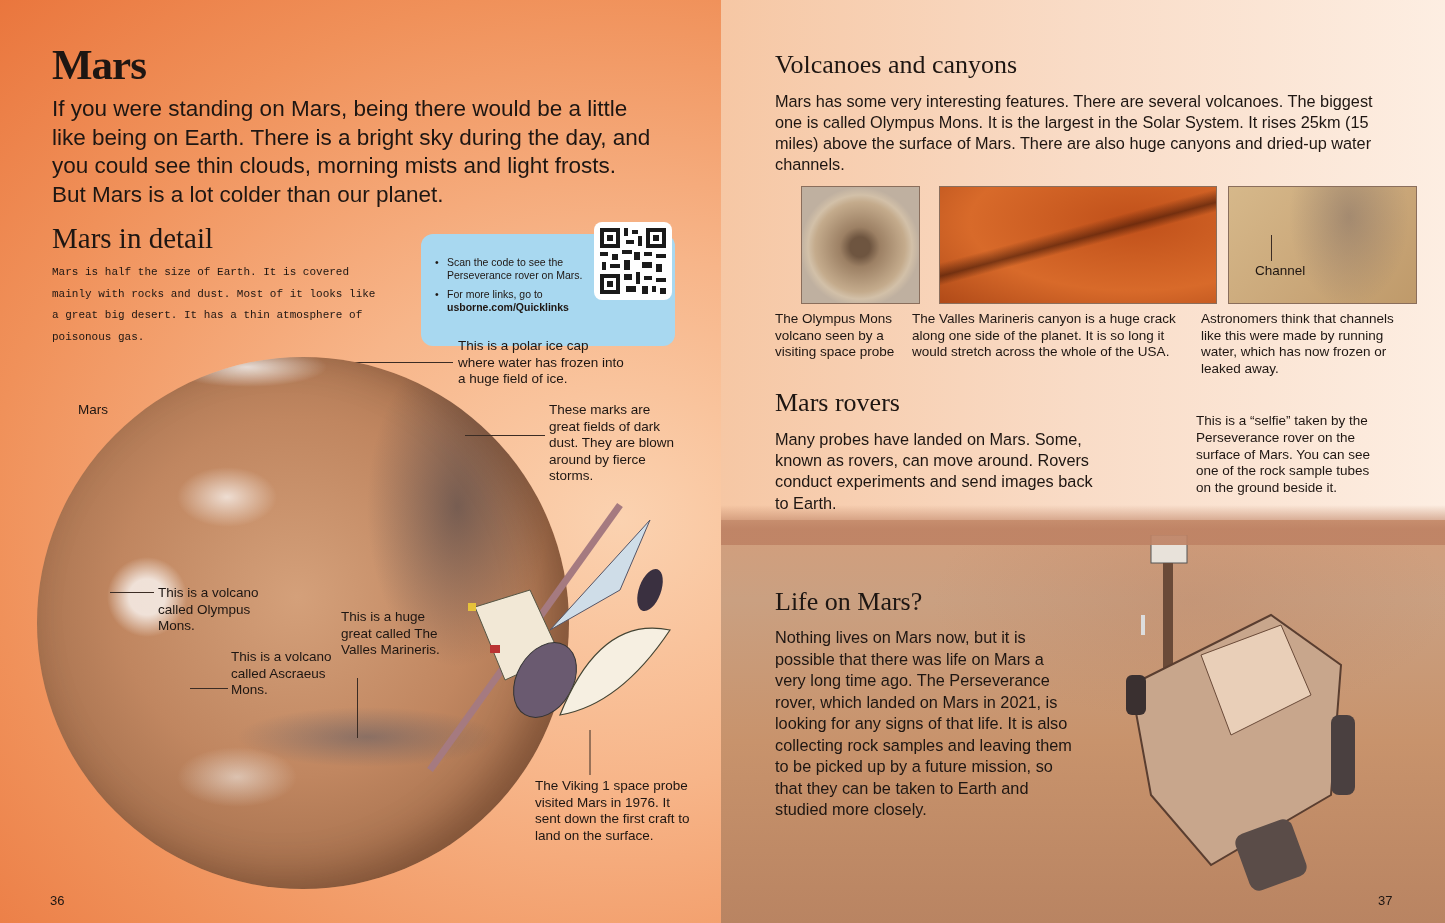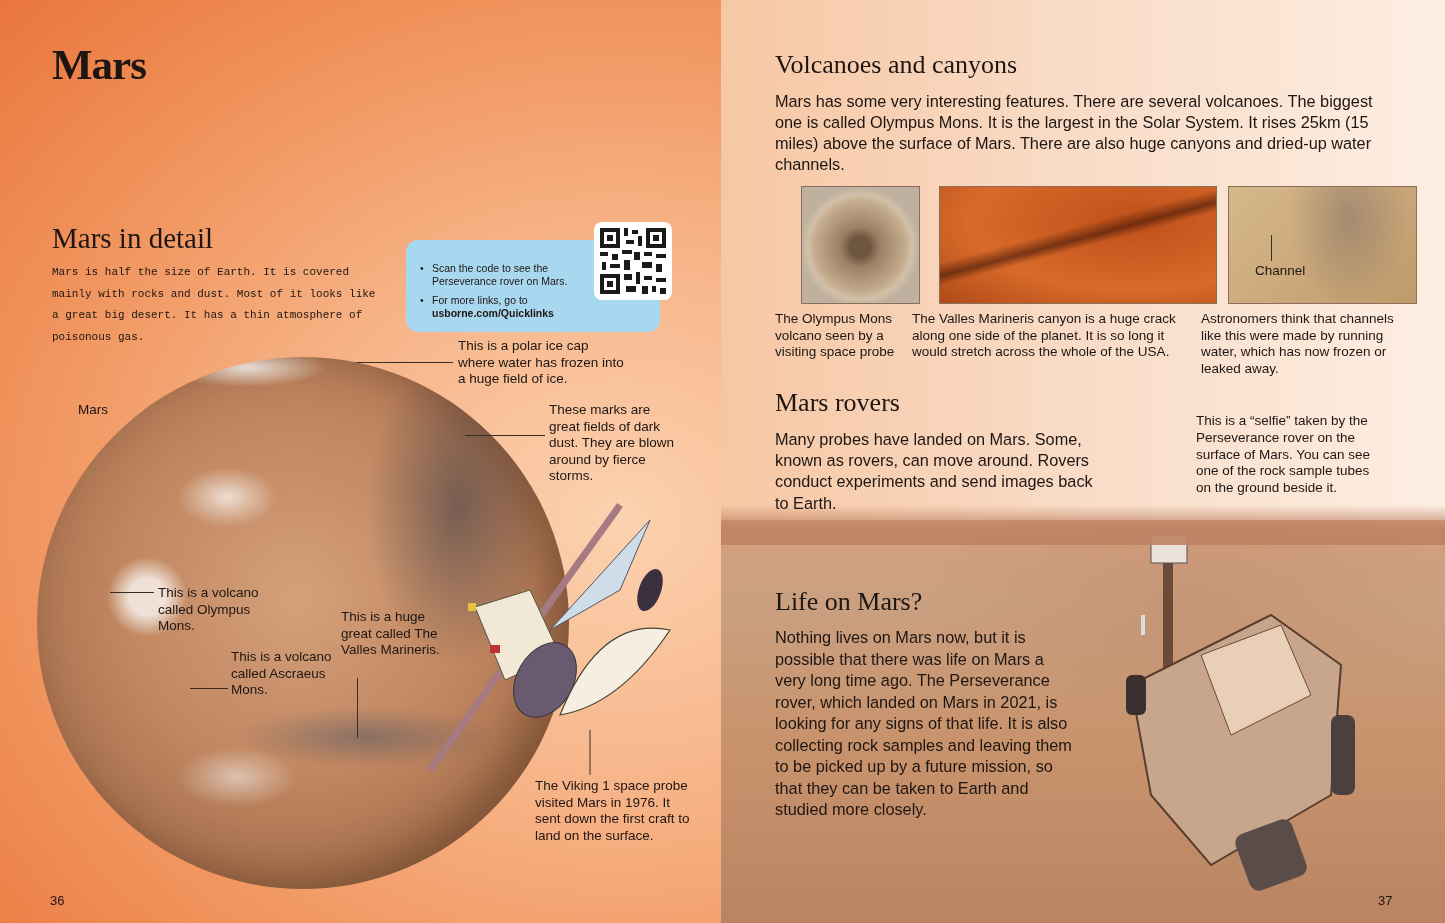--- a/index.html
+++ b/index.html
@@ -6,21 +6,21 @@
   body{width:1445px;height:923px;position:relative;overflow:hidden;background:#f0a070;font-family:"Liberation Sans",sans-serif;color:#1e1612;}
   .page{position:absolute;top:0;height:923px;overflow:hidden;}
   #left-page{left:0;width:721px;background:radial-gradient(ellipse 900px 760px at 620px 520px,#fbd2b0 0%,#f7b589 35%,#f0915a 70%,#e9733a 100%);}
   #right-page{left:721px;width:724px;background:linear-gradient(90deg,#f6c7a4 0%,#f9dcc7 50%,#fdeee2 100%);}
   .abs{position:absolute;}
   h1,h2{margin:0;font-weight:normal;}
   #page-title{left:52px;top:40px;font-size:43px;letter-spacing:-1px;font-family:"Liberation Serif",serif;font-weight:bold;}
   #intro{left:52px;top:95px;width:600px;font-size:22.5px;line-height:28.5px;}
   #detail-title{left:52px;top:222px;font-size:29px;font-family:"Liberation Serif",serif;}
   #detail-text{left:52px;top:262px;width:330px;font-size:11px;line-height:21.5px;font-family:Liberation Mono, monospace;}
-  .qr-box{left:406px;top:234px;width:254px;height:92px;background:#a8d8f0;border-radius:12px;margin-top:6px;}
+  .qr-box{left:421px;top:234px;width:254px;height:112px;background:#a8d8f0;border-radius:12px;}
   .qr-box ul{margin:0;padding:0;list-style:none;position:absolute;left:14px;top:22px;width:170px;font-size:10.5px;line-height:12.5px;}
   .qr-box li{position:relative;padding-left:12px;margin-bottom:7px;}
   .qr-box li:before{content:"•";position:absolute;left:0;top:0;}
   .qr-box b{font-weight:bold;}
   .qr-code{left:594px;top:222px;width:78px;height:78px;background:#fff;border-radius:8px;}
   .label{font-size:13.5px;line-height:16.5px;}
   .leader{position:absolute;background:#3b2c24;}
   #mars-sphere{left:37px;top:357px;width:532px;height:532px;border-radius:50%;
     background:
       radial-gradient(circle at 110px 240px,rgba(255,255,255,.75) 0 18px,transparent 40px),
@@ -53,20 +53,21 @@
   #selfie-caption{left:1196px;top:413px;width:190px;font-size:13.5px;line-height:16.8px;}
   #life-title{left:775px;top:587px;font-size:26px;font-family:"Liberation Serif",serif;}
   #life-text{left:775px;top:627px;width:300px;font-size:16.3px;line-height:21.5px;}
   .pnum{font-size:13px;}
 </style>
 </head>
 <body>
 
 <div class="page" id="left-page">
   <h1 class="abs" id="page-title">Mars</h1>
+  <p class="abs" id="intro" style="margin:0">If you were standing on Mars, being there would be a little like being on Earth. There is a bright sky during the day, and you could see thin clouds, morning mists and light frosts. But Mars is a lot colder than our planet.</p>
   <h2 class="abs" id="detail-title">Mars in detail</h2>
   <p class="abs" id="detail-text" style="margin:0">Mars is half the size of Earth. It is covered mainly with rocks and dust. Most of it looks like a great big desert. It has a thin atmosphere of poisonous gas.</p>
 
   <div class="abs qr-box">
     <ul>
       <li>Scan the code to see the Perseverance rover on Mars.</li>
       <li>
         <span>For more links, go to</span><br>
         <b>usborne.com/Quicklinks</b>
       </li>

